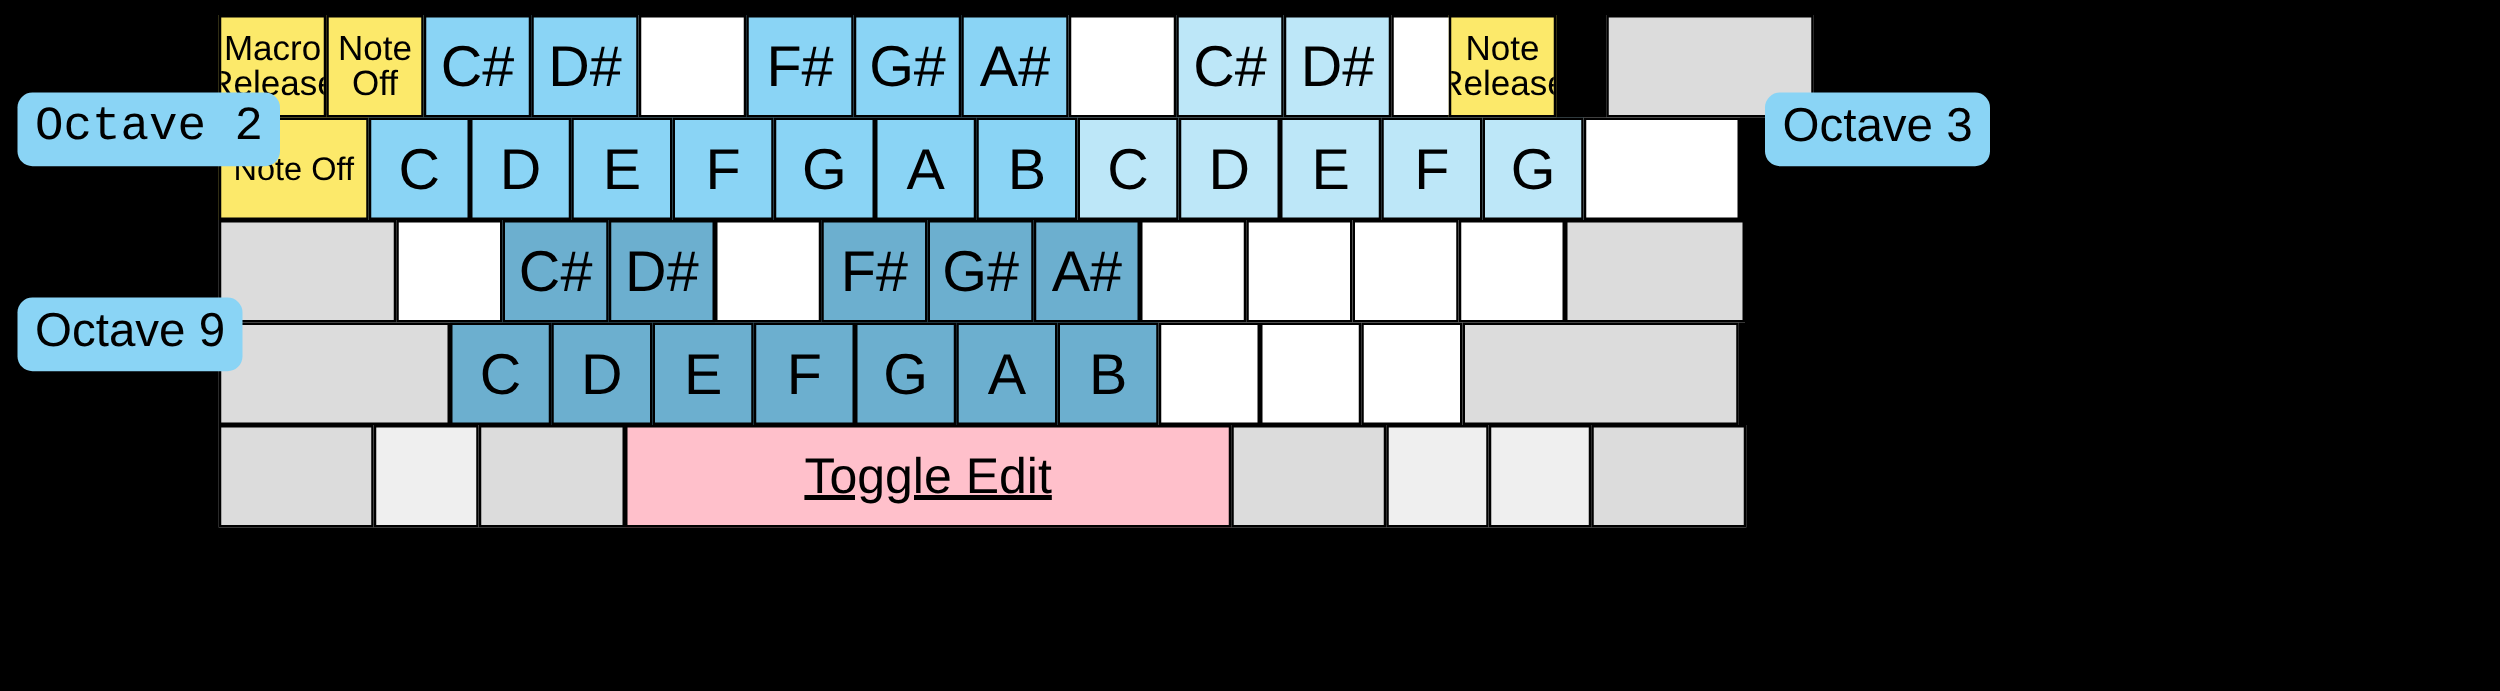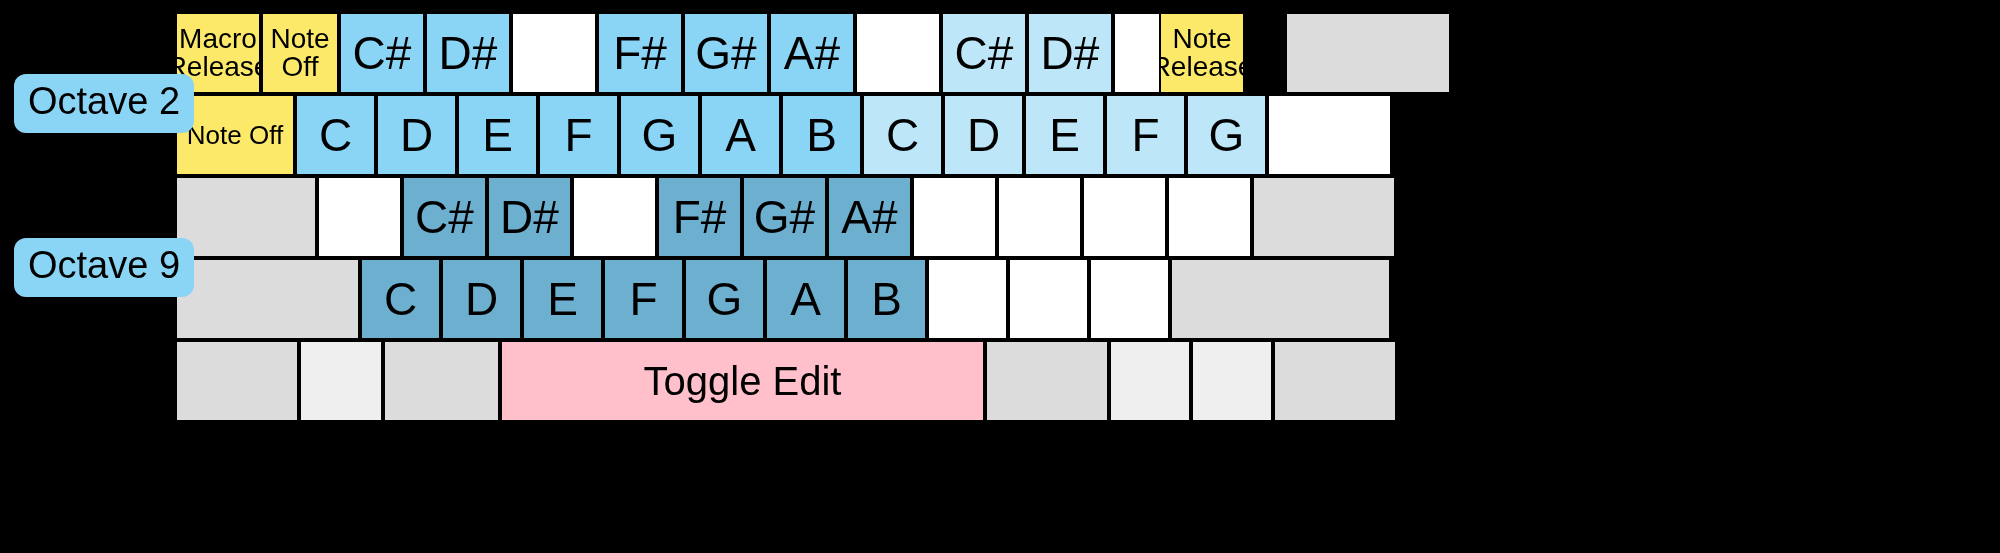--- a/index.html
+++ b/index.html
@@ -26,36 +26,36 @@
   .key.note      {font-size:46px;}
   .key.word      {font-size:28px;}
   .key.word2     {font-size:26px;}
   .key.big       {font-size:40px;}
 
   
   .f-white {background:#ffffff;}
   .f-grey  {background:#dcdcdc;}
   .f-grey2 {background:#efefef;}
   .f-yellow{background:#fce96a;}
-  .f-pink  {background:#ffc0cb;}
+  .f-pink  {background:#ffc0cb;text-decoration:underline;}
   .f-oct2  {background:#8ad4f5;}
   .f-oct3  {background:#bde7f8;}
   .f-oct1  {background:#6cafcf;}
 
   
   .badge{
     position:absolute;
     background:#8ad4f5;color:#000;
     border-radius:12px;
     font-size:38px;
     padding:6px 14px 10px 14px;
     display:flex;align-items:center;justify-content:center;
     white-space:nowrap;
   }
-  #badge-oct2{left:14px;top:74px;}
+  #badge-oct2{left:14px;top:74px;font-family:Liberation Mono, monospace;}
   #badge-oct1{left:14px;top:238px;}
   #badge-oct3{left:1412px;top:74px;}
 </style>
 </head>
 <body>
 
 <div id="stage">
 
   <div class="kbd" id="kbd">
       <div class="row" style="top: 0px;">
@@ -130,14 +130,17 @@
         <div class="key note f-grey" style="left: 1098px; width: 124px;"></div>
       </div>
     </div>
 
   <div class="badge" id="badge-oct2">
     <span>Octave 2</span>
   </div>
   <div class="badge" id="badge-oct1">
     <span>Octave 9</span>
   </div>
+  <div class="badge" id="badge-oct3">
+    <span>Octave 3</span>
+  </div>
 
 </div>
 
 </body></html>

